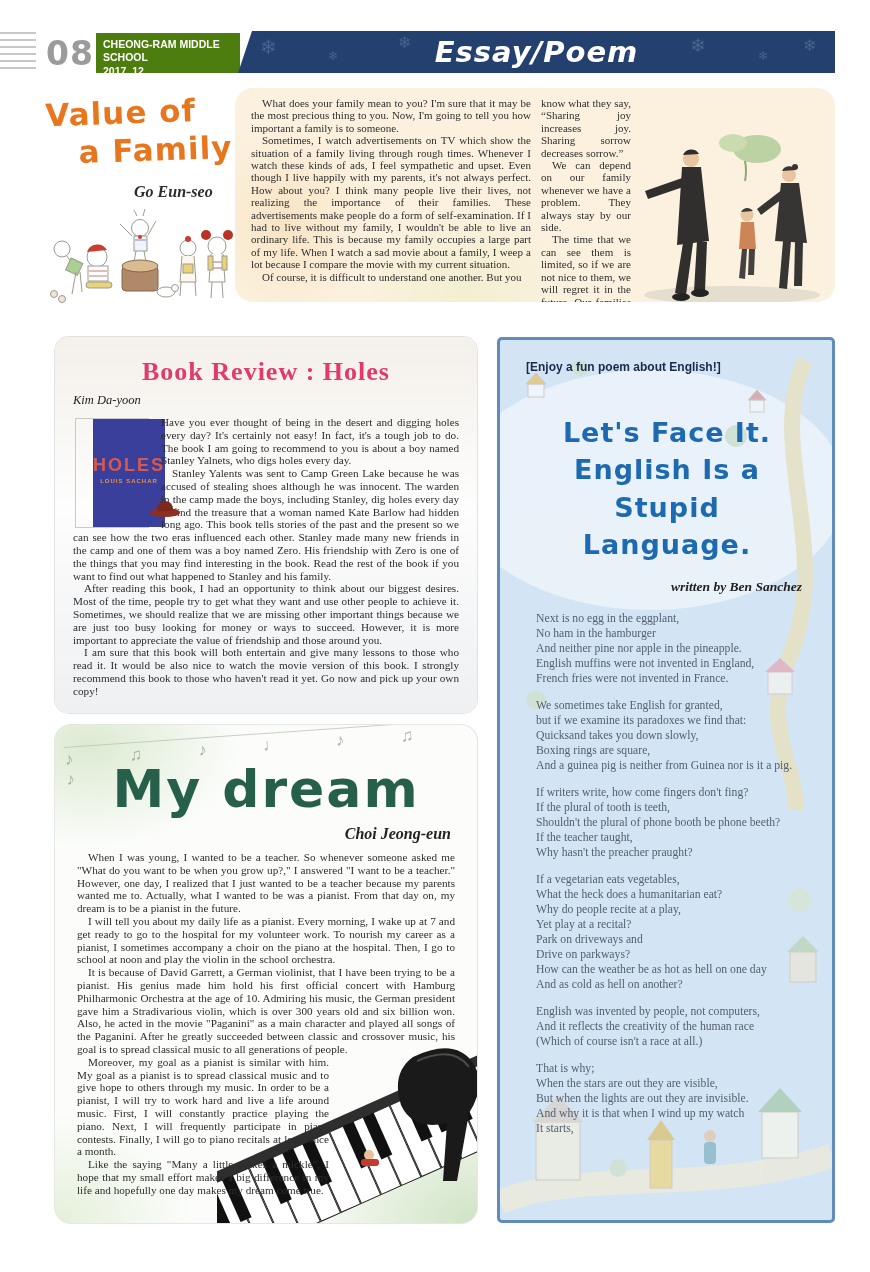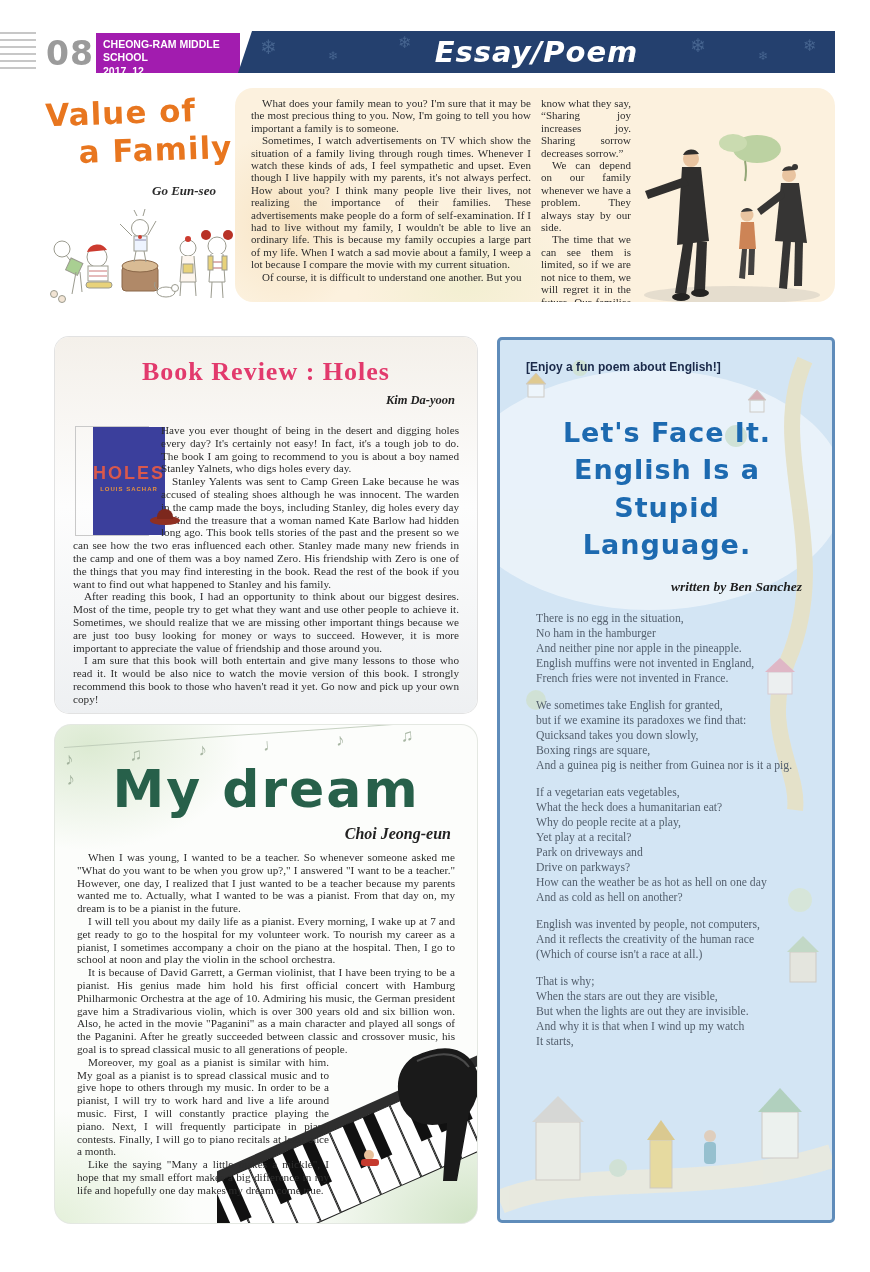--- a/index.html
+++ b/index.html
@@ -9,21 +9,21 @@
     background: #ffffff; overflow: hidden;
     font-family: "Liberation Serif", serif; color: #2b2b2b;
   }
 
   
   .deco-lines { position:absolute; left:0; top:32px; }
   .deco-lines div { width:36px; height:2px; background:#c7c7c7; margin-bottom:5px; }
   .page-num { position:absolute; left:46px; top:34px; font-family:"DejaVu Sans",sans-serif;
     font-weight:bold; font-size:33px; color:#9b9b9b; letter-spacing:1px; }
   .school-box { position:absolute; left:96px; top:33px; width:144px; height:40px;
-    background:#a21caf; color:#fff; padding:5px 7px; font-family:"Liberation Sans",sans-serif; }
+    background:#4d7c0f; color:#fff; padding:5px 7px; font-family:"Liberation Sans",sans-serif; }
   .school-box .name { font-size:10.5px; font-weight:bold; line-height:1.25; }
   .school-box .date { font-size:10.5px; font-weight:bold; margin-top:1px; }
   .title-bar { position:absolute; left:238px; top:31px; width:597px; height:42px;
     background:#24406e; clip-path:polygon(14px 0, 100% 0, 100% 100%, 0 100%);
     display:flex; align-items:center; justify-content:center; overflow:hidden; }
   .title-bar .bar-title { font-family:"DejaVu Sans",sans-serif; font-style:italic; font-weight:bold;
     font-size:29px; color:#ffffff; letter-spacing:1px; position:relative; z-index:2; }
   .flake { position:absolute; color:#46648f; z-index:1; }
 
   
@@ -37,31 +37,31 @@
     text-align:justify; color:#2d2d2d; z-index:2; }
   .family-col.c1 { left:16px; }
   .family-col.c2 { left:306px; width:282px; }
   .family-col p.ind { text-indent:11px; }
   .ink-art { float:right; width:186px; height:186px; margin:26px 0 0 6px; }
   .family-title { position:absolute; left:46px; top:94px; color:#e8761f;
     font-family:"DejaVu Sans",sans-serif; font-weight:bold; transform:rotate(-2deg); }
   .family-title .l1 { font-size:31px; letter-spacing:1px; }
   .family-title .l2 { font-size:31px; letter-spacing:1px; padding-left:32px; margin-top:2px; }
   .family-author { position:absolute; left:134px; top:183px; font-weight:bold; font-style:italic;
-    font-size:13px; color:#2c2c2c;margin-left:18px; }
+    font-size:16px; color:#2c2c2c; }
   .doodle { position:absolute; left:42px; top:202px; }
 
   
   .review-box { position:absolute; left:55px; top:337px; width:422px; height:376px;
     background:linear-gradient(180deg,#f4f0ea 0%, #fdfdfd 45%, #eef0f2 100%);
     border-radius:14px; box-shadow:0 0 0 1px #e2e2e2; overflow:hidden; padding:20px 18px 0; }
   .review-title { text-align:center; font-family:"Liberation Serif",serif; font-weight:bold;
     font-size:26px; color:#e23a6d; letter-spacing:1px; }
-  .review-author { text-align:right; font-weight:bold; font-style:italic; font-size:12.5px;
-    margin:6px 4px 16px 0; color:#222; }
+  .review-author { text-align:left; font-weight:normal; font-style:italic; font-size:12.5px;
+    margin:6px 4px 8px 0; color:#222; }
   .review-body { font-size:11.2px; line-height:12.8px; text-align:justify; color:#2d2d2d; }
   .review-body p.ind { text-indent:11px; }
   .cover { float:left; width:74px; height:110px; margin:2px 12px 2px 2px;
     border:1px solid #c9c9c9; display:flex; flex-direction:row;
     font-family:"Liberation Sans",sans-serif;padding-left:17px; }
   .cover-top { flex:0 0 54%; background:#3b3f9c; display:flex; flex-direction:column;
     align-items:center; justify-content:center; }
   .cover-title { color:#d9584c; font-weight:bold; font-size:18px; letter-spacing:2px; }
   .cover-author { color:#e8923c; font-weight:bold; font-size:6px; letter-spacing:1px; margin-top:3px; }
   .cover-bottom { flex:1; background:linear-gradient(180deg,#cdb68d,#b1placeholder) ;
@@ -350,32 +350,39 @@
     <div class="poem-content">
       <div class="poem-kicker">[Enjoy a fun poem about English!]</div>
       <div class="poem-title">
         <div>Let's Face It.</div>
         <div>English Is a</div>
         <div>Stupid Language.</div>
       </div>
       <div class="poem-author">written by Ben Sanchez</div>
       <div class="poem-body">
           <div class="stanza">
-            <div>There is no egg in the situation,</div>
+            <div>Next is no egg in the eggplant,</div>
             <div>No ham in the hamburger</div>
             <div>And neither pine nor apple in the pineapple.</div>
             <div>English muffins were not invented in England,</div>
             <div>French fries were not invented in France.</div>
           </div>
           <div class="stanza">
             <div>We sometimes take English for granted,</div>
             <div>but if we examine its paradoxes we find that:</div>
             <div>Quicksand takes you down slowly,</div>
             <div>Boxing rings are square,</div>
             <div>And a guinea pig is neither from Guinea nor is it a pig.</div>
+          </div>
+          <div class="stanza">
+            <div>If writers write, how come fingers don't fing?</div>
+            <div>If the plural of tooth is teeth,</div>
+            <div>Shouldn't the plural of phone booth be phone beeth?</div>
+            <div>If the teacher taught,</div>
+            <div>Why hasn't the preacher praught?</div>
           </div>
           <div class="stanza">
             <div>If a vegetarian eats vegetables,</div>
             <div>What the heck does a humanitarian eat?</div>
             <div>Why do people recite at a play,</div>
             <div>Yet play at a recital?</div>
             <div>Park on driveways and</div>
             <div>Drive on parkways?</div>
             <div>How can the weather be as hot as hell on one day</div>
             <div>And as cold as hell on another?</div>

